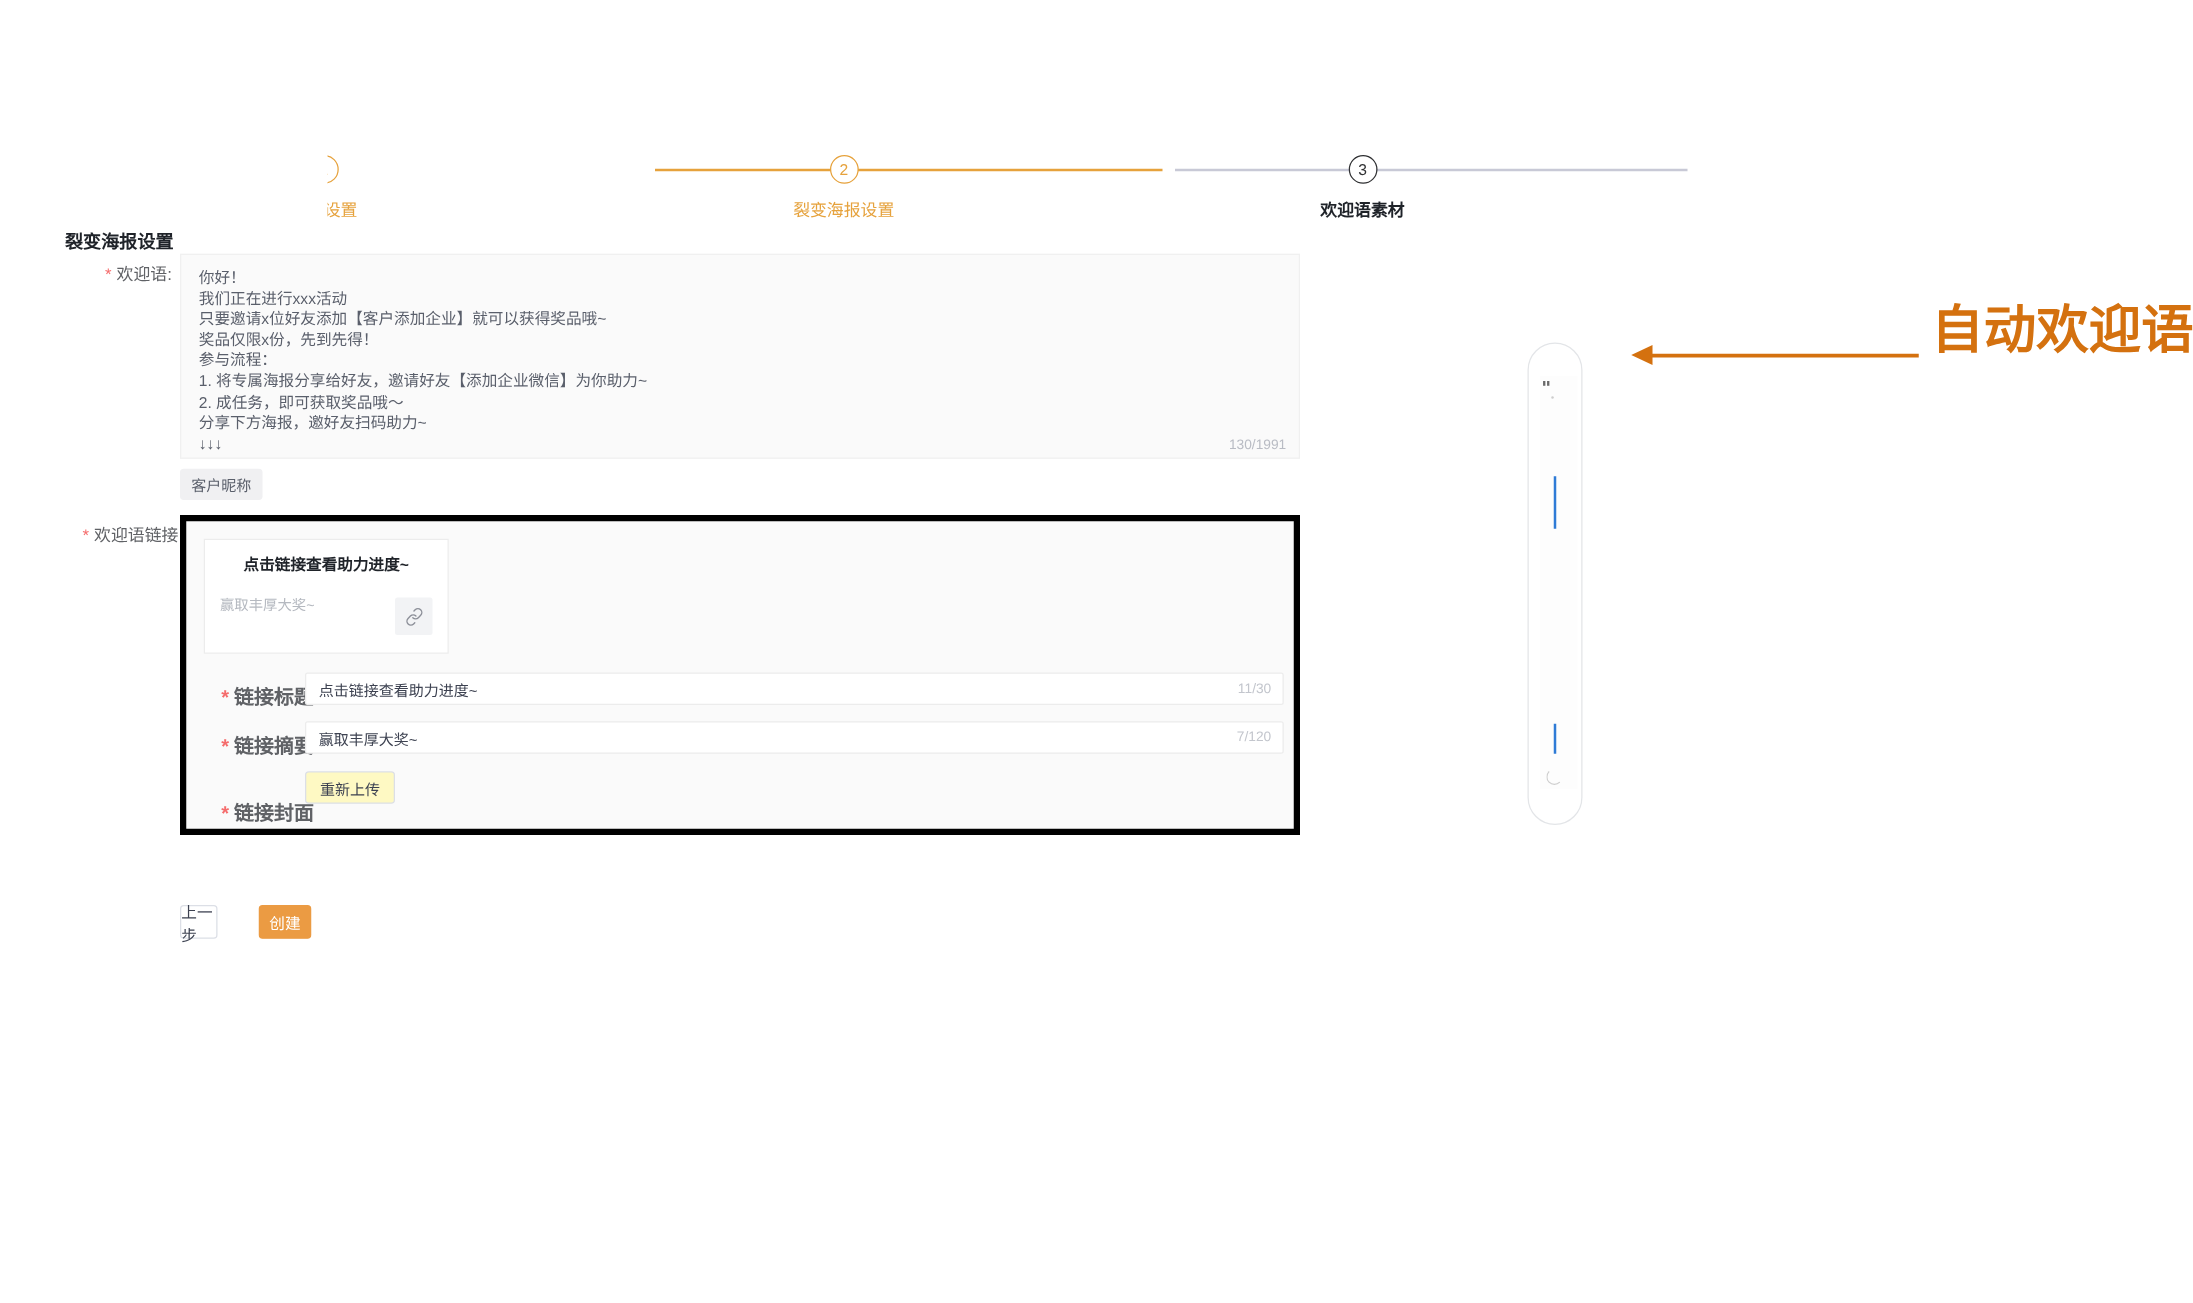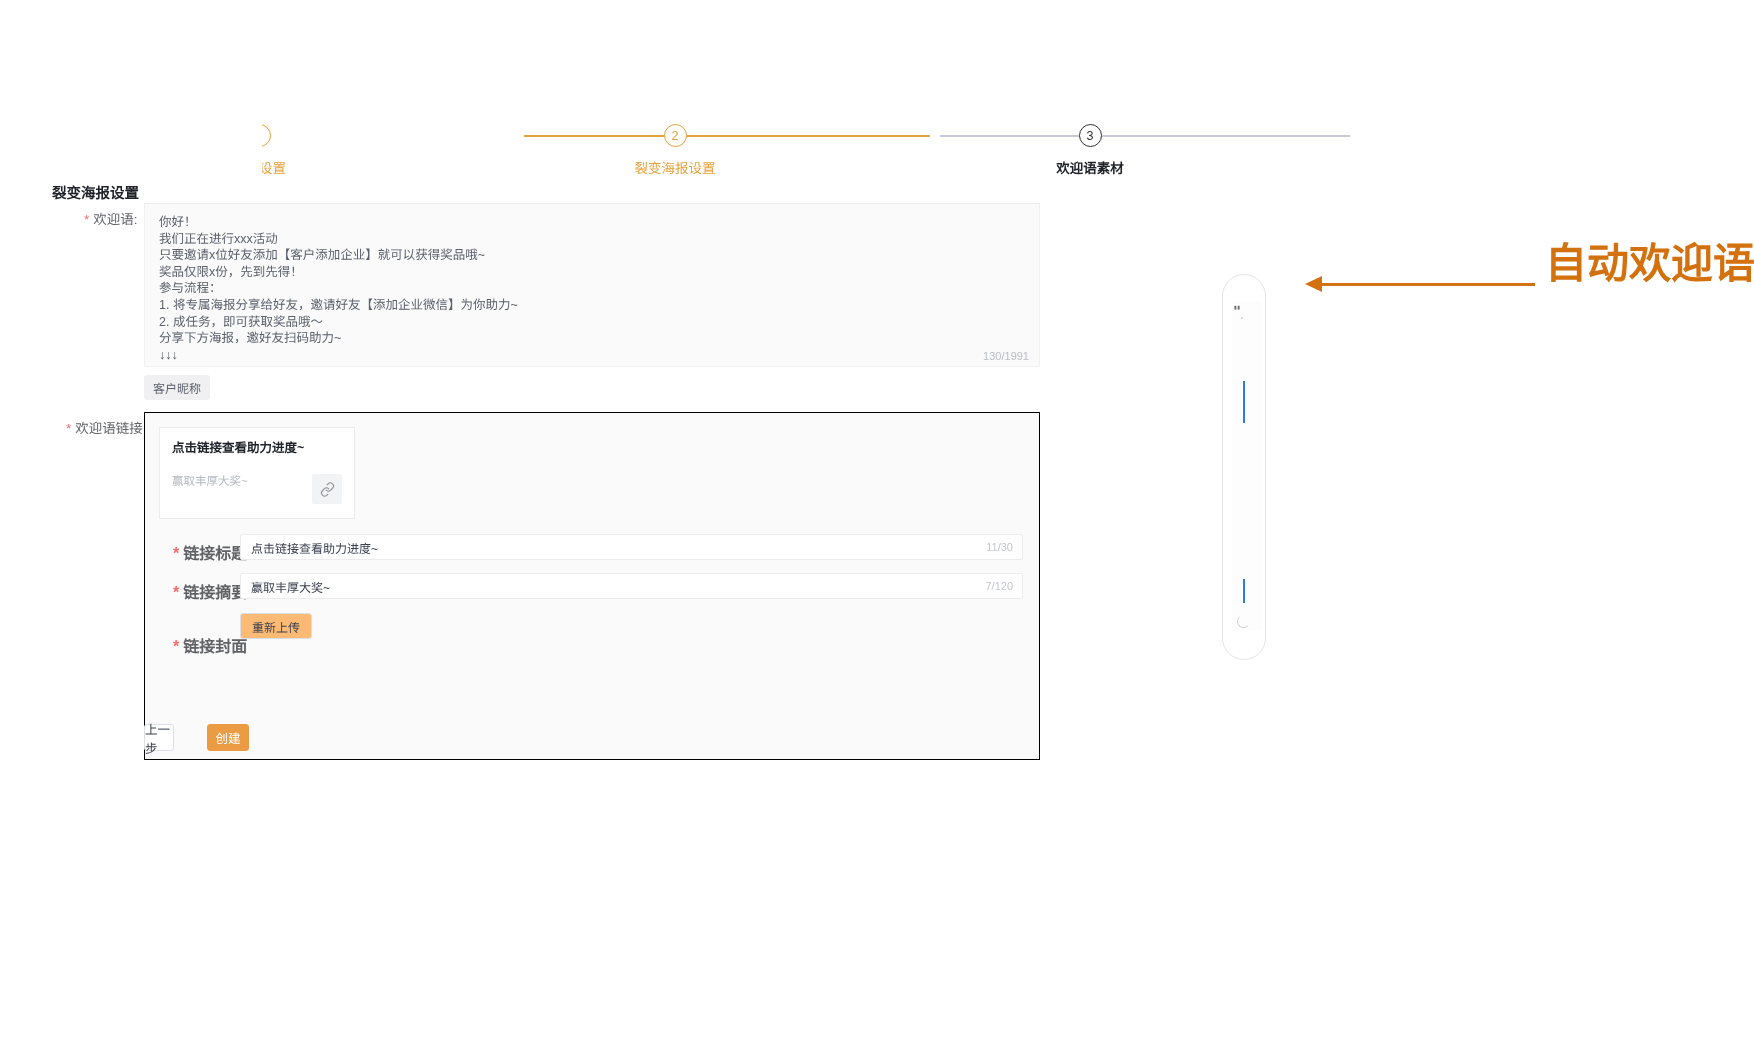--- a/index.html
+++ b/index.html
@@ -138,24 +138,25 @@
     font-size: 12px;
     color: #5a5f6b;
   }
 
   
   .link-panel {
     position: absolute;
     left: 144px;
     top: 412px;
     width: 896px;
-    height: 348px;
+    height: 256px;
     background: #fafafa;
-    border: 1px solid #000000;
-    box-sizing: border-box;
+    border: 5px solid #000000;
+    box-sizing: border-box;
+    text-align: center;
   }
 
   
   .link-card {
     position: absolute;
     left: 14px;
     top: 14px;
     width: 196px;
     height: 92px;
     background: #ffffff;
@@ -215,21 +216,21 @@
   .input-counter {
     position: absolute;
     right: 9px;
     font-size: 11px;
     color: #c3c6cd;
   }
   .btn-upload {
     position: absolute;
     height: 24px;
     padding: 0 11px;
-    background: #fdba74;
+    background: #fef9c3;
     border: 1px solid #dcdfe6;
     border-radius: 3px;
     font-size: 12px;
     color: #3d4251;
     display: flex;
     align-items: center;
     cursor: pointer;
   }
 
   

